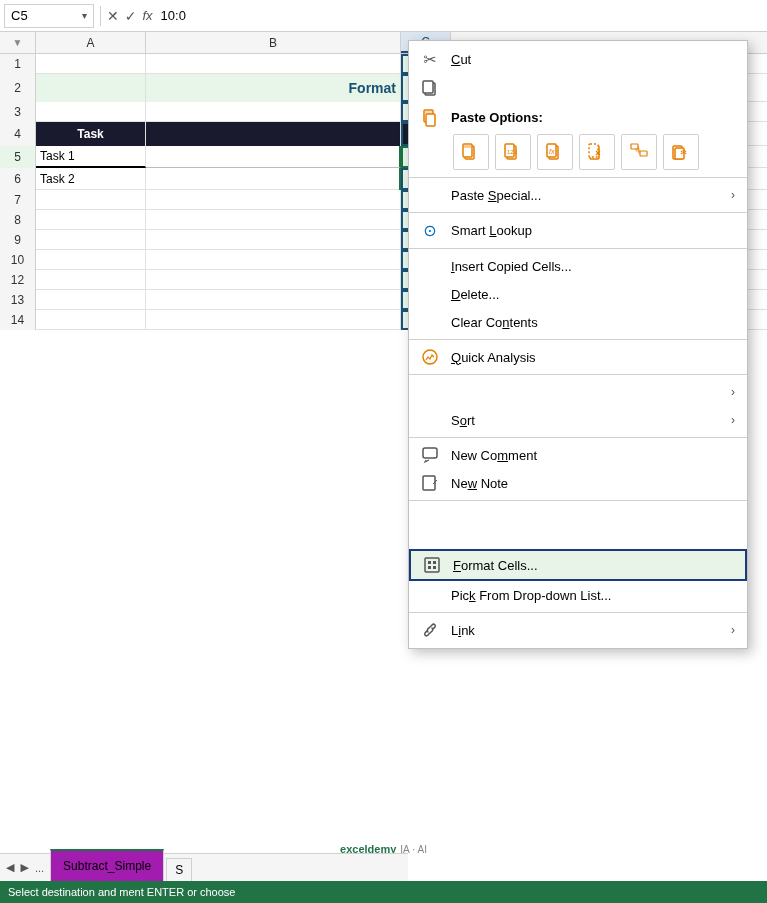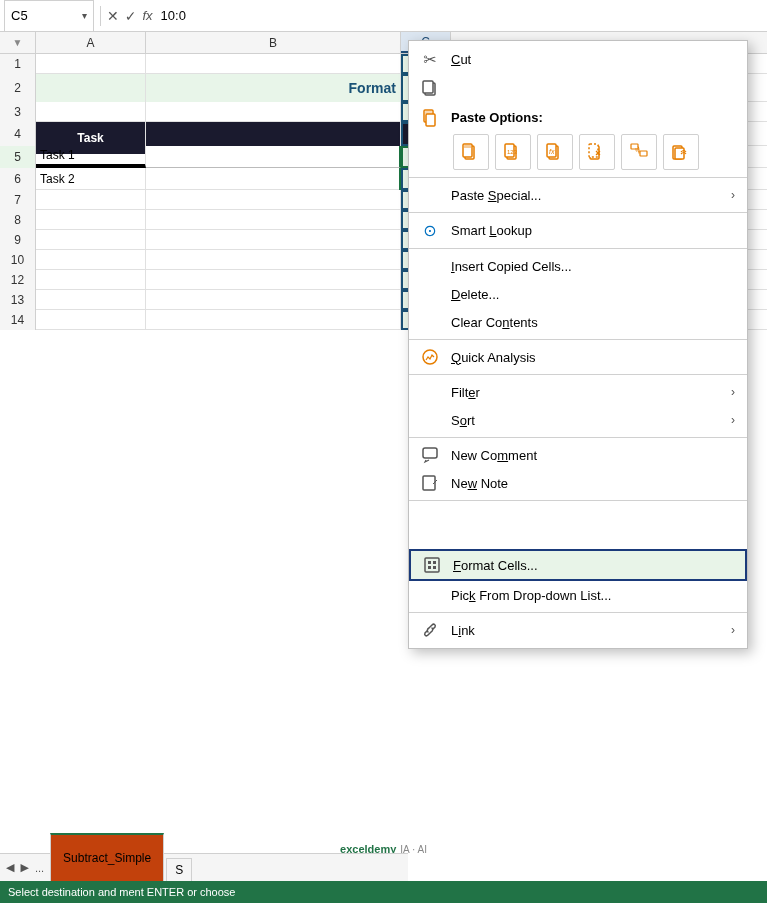--- a/index.html
+++ b/index.html
@@ -31,21 +31,21 @@
       background: #fff;
       padding: 0 4px;
       gap: 4px;
     }
     .cell-ref-box {
       display: flex;
       align-items: center;
       border: 1px solid #d0d0d0;
       padding: 2px 6px;
       width: 90px;
-      height: 32px;
+      height: 24px;
       font-size: 13px;
       background: #fff;
       gap: 4px;
     }
     .cell-ref-text {
       flex: 1;
     }
     .cell-ref-arrow {
       font-size: 10px;
       color: #555;
@@ -317,30 +317,30 @@
 
     <div class="grid-row" style="height:20px;">
       <div class="row-num">3</div>
       <div class="grid-cell col-a"></div>
       <div class="grid-cell col-b"></div>
       <div class="grid-cell col-c"></div>
     </div>
 
     <div class="grid-row row-header-data" style="height:24px;">
       <div class="row-num" style="height:24px;">4</div>
-      <div class="grid-cell col-a" style="height:32px;background:#1a1a2e;color:#fff;font-weight:bold;justify-content:center;">
+      <div class="grid-cell col-a" style="height:24px;background:#1a1a2e;color:#fff;font-weight:bold;justify-content:center;">
         <span>Task</span>
       </div>
       <div class="grid-cell col-b" style="height:24px;background:#1a1a2e;color:#fff;"></div>
       <div class="grid-cell col-c" style="height:24px;background:#1a1a2e;"></div>
     </div>
 
     <div class="grid-row" style="height:22px;">
       <div class="row-num" style="height:22px;background:#e8f5e9;">5</div>
-      <div class="grid-cell col-a" style="height:22px;border-bottom:4px solid #000000;">
+      <div class="grid-cell col-a" style="height:22px;border-bottom:2px solid #000000;">
         <span>Task 1</span>
       </div>
       <div class="grid-cell col-b" style="height:22px;border-right:2px solid #1a7340;border-bottom:1px solid #bbb;"></div>
       <div class="grid-cell col-c cell-selected" style="height:22px;"></div>
     </div>
 
     <div class="grid-row" style="height:22px;">
       <div class="row-num" style="height:22px;">6</div>
       <div class="grid-cell col-a" style="height:22px;">
         <span>Task 2</span>
@@ -515,21 +515,20 @@
           <path d="M5 12 L7 9 L9 11 L11 7 L13 9" stroke="#e67e00" stroke-width="1.2" fill="none"></path>
         </svg>
       </div>
       <div class="menu-label"><u>Q</u>uick Analysis</div>
     </div>
 
     <div class="menu-separator"></div>
 
     <div class="menu-item">
       <div class="menu-icon"></div>
-      <div class="menu-label">Filt<u>e</u>r</div>
       <span class="menu-arrow">›</span>
     </div>
 
     <div class="menu-item">
       <div class="menu-icon"></div>
       <div class="menu-label">S<u>o</u>rt</div>
       <span class="menu-arrow">›</span>
     </div>
 
     <div class="menu-separator"></div>
@@ -595,21 +594,21 @@
     <span style="font-size:10px;color:#888;">IA · AI</span>
   </div>
 
   <div style="position:absolute;bottom:22px;left:0;width:408px;height:28px;background:#f5f5f5;border-top:1px solid #d0d0d0;display:flex;align-items:center;">
     <div style="display:flex;align-items:center;gap:2px;padding:0 4px;">
       <button style="background:none;border:none;font-size:11px;cursor:pointer;color:#555;padding:2px;">◀</button>
       <button style="background:none;border:none;font-size:11px;cursor:pointer;color:#555;padding:2px;">▶</button>
       <button style="background:none;border:none;font-size:11px;cursor:pointer;color:#555;padding:2px;">...</button>
     </div>
     <div style="display:flex;align-items:flex-end;height:100%;">
-      <div style="padding:16px 12px;background:#c2410c;border:1px solid #d0d0d0;border-bottom:none;border-top:2px solid #217346;font-size:12px;cursor:pointer;white-space:nowrap;">
+      <div style="padding:8px 12px;background:#a21caf;border:1px solid #d0d0d0;border-bottom:none;border-top:2px solid #217346;font-size:12px;cursor:pointer;white-space:nowrap;">
         <span>Subtract_Simple</span>
       </div>
       <div style="padding:4px 8px;background:#f5f5f5;border:1px solid #d0d0d0;border-bottom:none;font-size:12px;cursor:pointer;margin-left:2px;">
         <span>S</span>
       </div>
     </div>
   </div>
 
   <div class="status-bar">
     <span>Select destination and ment ENTER or choose</span>

